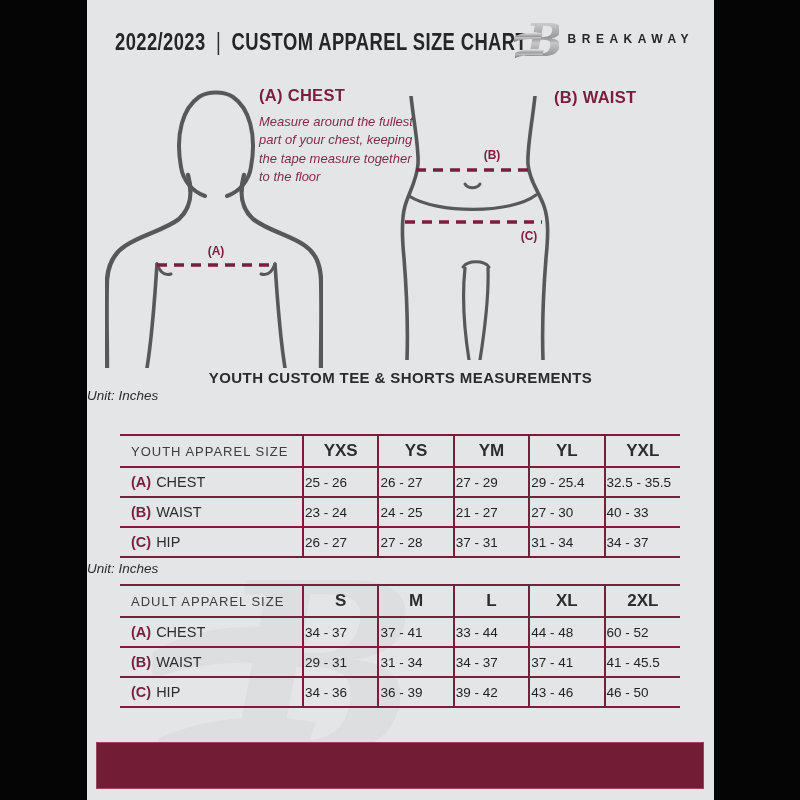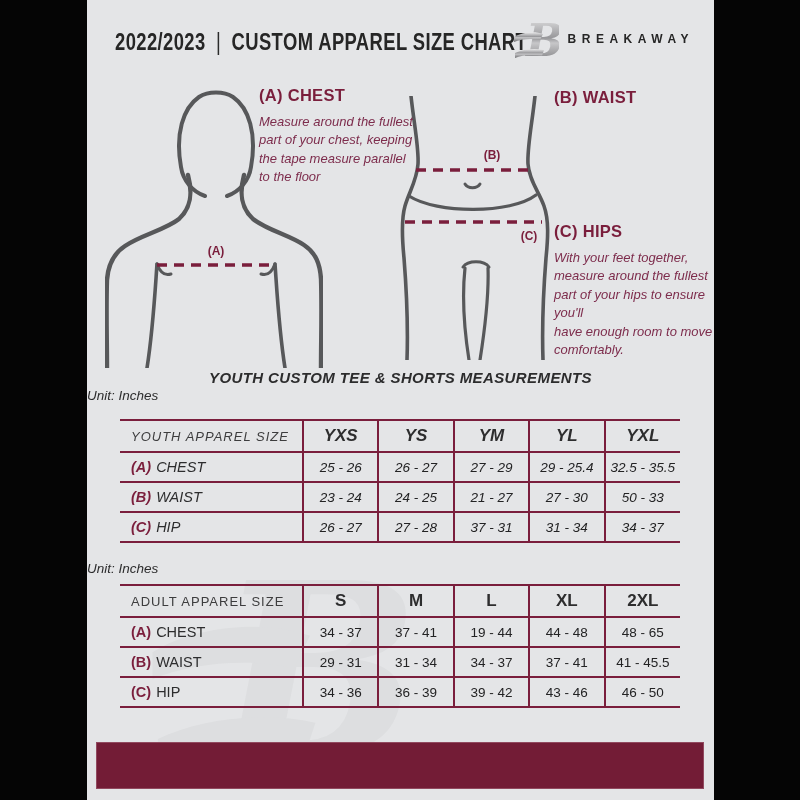--- a/index.html
+++ b/index.html
@@ -35,34 +35,34 @@
   .instr-hips{left:467px;top:222px;width:164px;}
   .instr-head{font-size:16.5px;font-weight:bold;color:var(--maroon,#7a1e3c);letter-spacing:.3px;}
   .instr-body{margin-top:8px;font-size:13px;font-style:italic;line-height:1.42;
     color:var(--instruction_text,#7d2c4c);white-space:pre-line;}
 
   
   .tbl-title{position:absolute;left:0;width:100%;text-align:center;font-weight:bold;
     font-size:15px;letter-spacing:.4px;color:#2c2c2d;}
   .tbl-unit{position:absolute;left:0;width:100%;text-align:left;font-style:italic;
     font-size:13.5px;color:#2c2c2d;}
-  .youth-title{top:369px;font-style:italic;} .youth-unit{top:388px;}
+  .youth-title{top:369px;} .youth-unit{top:388px;}
   .adult-title{top:542px;} .adult-unit{top:561px;}
   .size-table{position:absolute;left:33px;width:560px;border-collapse:collapse;table-layout:fixed;}
-  .youth-table{top:419px;font-style:italic;} .adult-table{top:584px;}
+  .youth-table{top:434px;} .adult-table{top:584px;}
   .size-table tr{border-top:2px solid var(--maroon,#7a1e3c);}
   .size-table tbody tr:last-child{border-bottom:2px solid var(--maroon,#7a1e3c);}
   .size-table th.size-h,.size-table td.val{border-left:2px solid var(--maroon,#7a1e3c);}
   .size-table thead tr{height:32px;} .size-table tbody tr{height:30px;}
   .lbl-h{width:183px;font-weight:normal;font-size:13px;letter-spacing:1px;color:#3d3d3e;
     text-align:left;padding-left:11px;}
   .size-h{font-size:17px;font-weight:bold;color:#2d2d2e;text-align:center;}
   .row-lbl{text-align:left;padding-left:11px;font-size:14.5px;color:#2d2d2e;}
   .row-lbl .pfx{color:var(--maroon,#7a1e3c);font-weight:bold;margin-right:5px;}
-  .val{text-align:center;font-size:13.5px;color:#232324;}
+  .val{font-size:13.5px;color:#232324;}
 
   
   .footer-bar{position:absolute;left:9px;top:742px;width:608px;height:47px;
     background:var(--footer_maroon,#731c36);
     box-shadow:inset 0 0 0 1px rgba(255,235,240,.22);}
 </style>
 </head>
 <body>
 
 <div class="page">
@@ -120,29 +120,24 @@
       <path d="M 99,172 C 100,200 96,232 91,264" stroke-width="3.2"></path>
     </g>
     <line class="dash-line" x1="27" y1="74" x2="144" y2="74"></line>
     <text class="fig-label" x="103" y="63" text-anchor="middle">(B)</text>
     <line class="dash-line" x1="16" y1="126" x2="153" y2="126"></line>
     <text class="fig-label" x="140" y="144" text-anchor="middle">(C)</text>
   </svg>
 
   <div class="instr instr-chest">
     <div class="instr-head">(A) CHEST</div>
-    <div class="instr-body">Measure around the fullest part of your chest, keeping the tape measure parallel to the floor</div>
+    <div class="instr-body">Measure around the fullest part of your chest, keeping the tape measure together to the floor</div>
   </div>
   <div class="instr instr-waist">
     <div class="instr-head">(B) WAIST</div>
-  </div>
-  <div class="instr instr-hips">
-    <div class="instr-head">(C) HIPS</div>
-    <div class="instr-body">With your feet together, measure around the fullest part of your hips to ensure you'll
-have enough room to move comfortably.</div>
   </div>
 
   <div class="tbl-title youth-title">YOUTH CUSTOM TEE &amp; SHORTS MEASUREMENTS</div>
   <div class="tbl-unit youth-unit">Unit: Inches</div>
   <table class="size-table youth-table">
       <thead>
         <tr>
           <th class="lbl-h">YOUTH APPAREL SIZE</th>
           <th class="size-h">YXS</th>
           <th class="size-h">YS</th>
@@ -159,21 +154,21 @@
           <td class="val">27 - 29</td>
           <td class="val">29 - 25.4</td>
           <td class="val">32.5 - 35.5</td>
         </tr>
         <tr>
           <td class="row-lbl"><b class="pfx">(B)</b><span>WAIST</span></td>
           <td class="val">23 - 24</td>
           <td class="val">24 - 25</td>
           <td class="val">21 - 27</td>
           <td class="val">27 - 30</td>
-          <td class="val">50 - 33</td>
+          <td class="val">40 - 33</td>
         </tr>
         <tr>
           <td class="row-lbl"><b class="pfx">(C)</b><span>HIP</span></td>
           <td class="val">26 - 27</td>
           <td class="val">27 - 28</td>
           <td class="val">37 - 31</td>
           <td class="val">31 - 34</td>
           <td class="val">34 - 37</td>
         </tr>
       </tbody>
@@ -189,23 +184,23 @@
           <th class="size-h">L</th>
           <th class="size-h">XL</th>
           <th class="size-h">2XL</th>
         </tr>
       </thead>
       <tbody>
         <tr>
           <td class="row-lbl"><b class="pfx">(A)</b><span>CHEST</span></td>
           <td class="val">34 - 37</td>
           <td class="val">37 - 41</td>
-          <td class="val">19 - 44</td>
+          <td class="val">33 - 44</td>
           <td class="val">44 - 48</td>
-          <td class="val">48 - 65</td>
+          <td class="val">60 - 52</td>
         </tr>
         <tr>
           <td class="row-lbl"><b class="pfx">(B)</b><span>WAIST</span></td>
           <td class="val">29 - 31</td>
           <td class="val">31 - 34</td>
           <td class="val">34 - 37</td>
           <td class="val">37 - 41</td>
           <td class="val">41 - 45.5</td>
         </tr>
         <tr>

